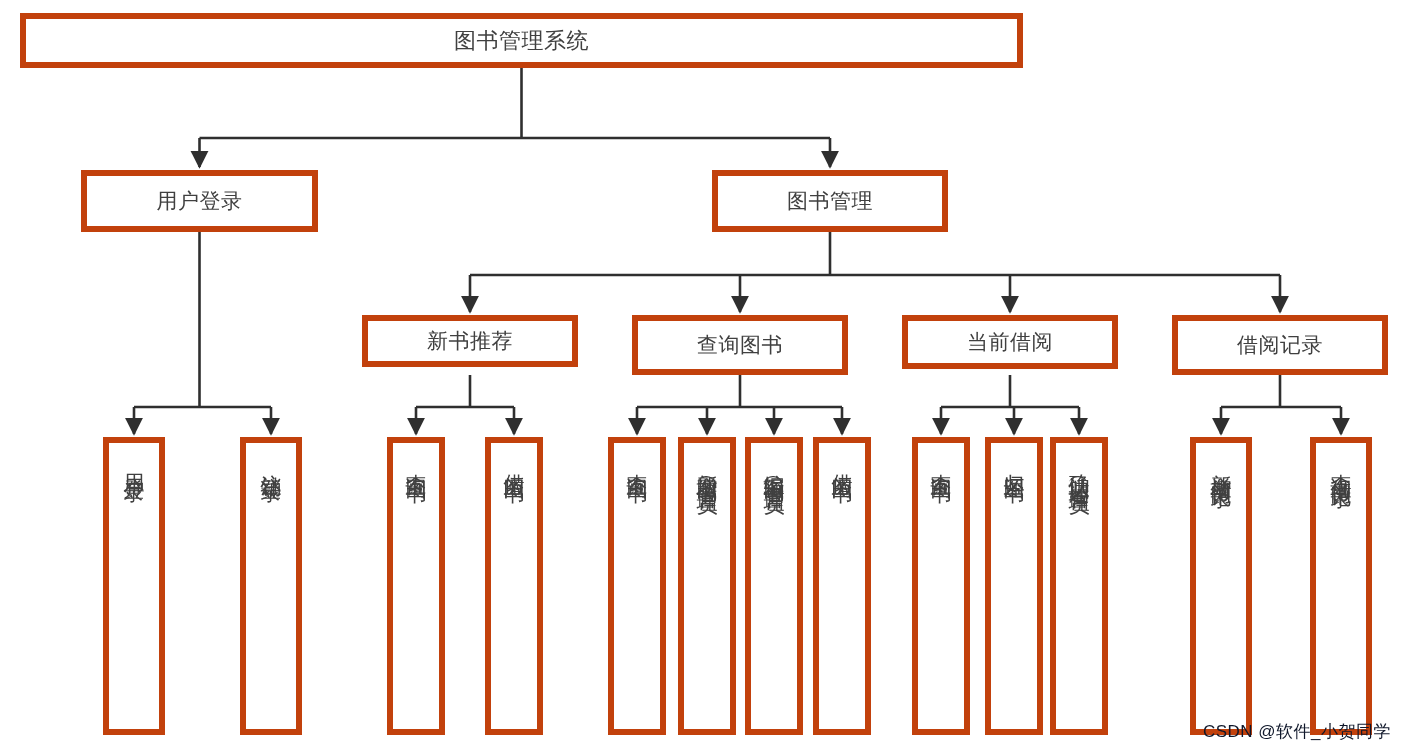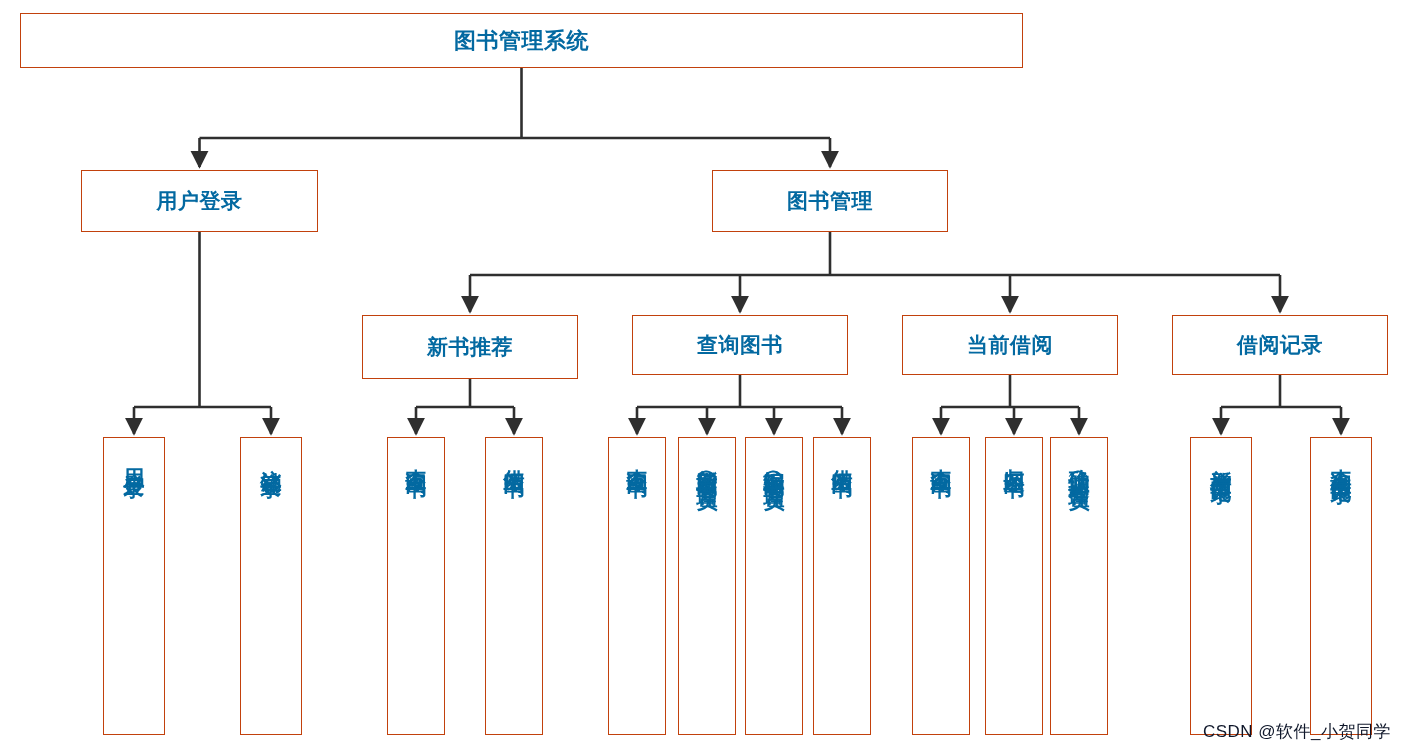--- a/index.html
+++ b/index.html
@@ -23,26 +23,25 @@
   svg.edges {
     position: absolute;
     left: 0; top: 0;
     width: 1405px;
     height: 747px;
   }
   .node {
     position: absolute;
     box-sizing: border-box;
     background: #ffffff;
-    border: 1px solid #c2410c;
+    border: 6px solid #c2410c;
     display: flex;
     align-items: center;
     justify-content: center;
-    color: #0369a1;
-    font-weight: bold;
+    color: #404040;
   }
   .node-label {
     font-size: 21px;
     line-height: 1.15;
     letter-spacing: 0.5px;
     white-space: nowrap;
     user-select: none;
   }
   .node.leaf {
     align-items: flex-start;
@@ -122,27 +121,27 @@
   <div id="node-layer">
       <div class="node root" style="left: 20px; top: 13px; width: 1003px; height: 55px;">
         <span class="node-label">图书管理系统</span>
       </div>
       <div class="node level2" style="left: 81px; top: 170px; width: 237px; height: 62px;">
         <span class="node-label">用户登录</span>
       </div>
       <div class="node level2" style="left: 712px; top: 170px; width: 236px; height: 62px; align-items: center;">
         <span class="node-label">图书管理</span>
       </div>
-      <div class="node level3" style="left: 362px; top: 315px; width: 216px; height: 64px;">
+      <div class="node level3" style="left: 362px; top: 315px; width: 216px; height: 52px;">
         <span class="node-label">新书推荐</span>
       </div>
       <div class="node level3" style="left: 632px; top: 315px; width: 216px; height: 60px;">
         <span class="node-label">查询图书</span>
       </div>
-      <div class="node level3" style="left: 902px; top: 315px; width: 216px; height: 60px; text-align: right;">
+      <div class="node level3" style="left: 902px; top: 315px; width: 216px; height: 54px; text-align: right;">
         <span class="node-label">当前借阅</span>
       </div>
       <div class="node level3" style="left: 1172px; top: 315px; width: 216px; height: 60px;">
         <span class="node-label">借阅记录</span>
       </div>
       <div class="node leaf" style="left: 103px; top: 437px; width: 62px; height: 298px;">
         <span class="node-label">用户登录</span>
       </div>
       <div class="node leaf" style="left: 240px; top: 437px; width: 62px; height: 298px;">
         <span class="node-label">注销登录</span>

